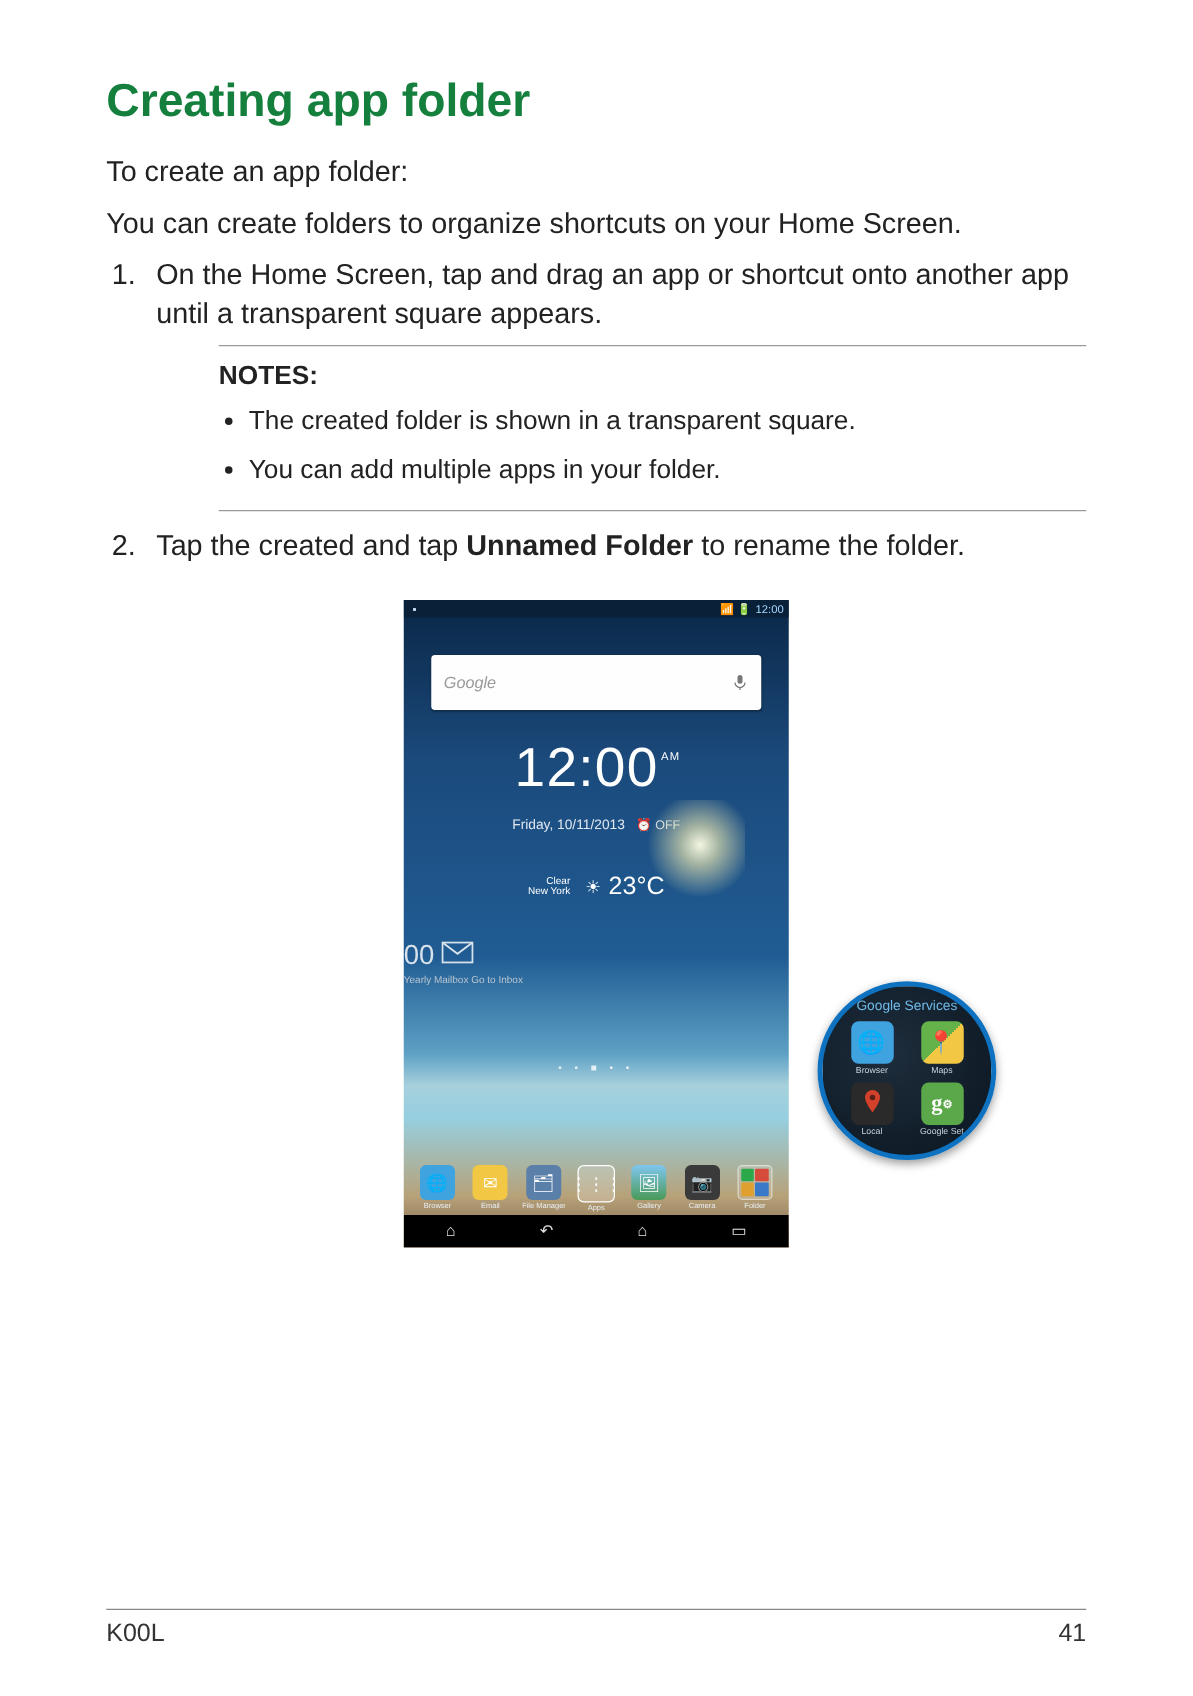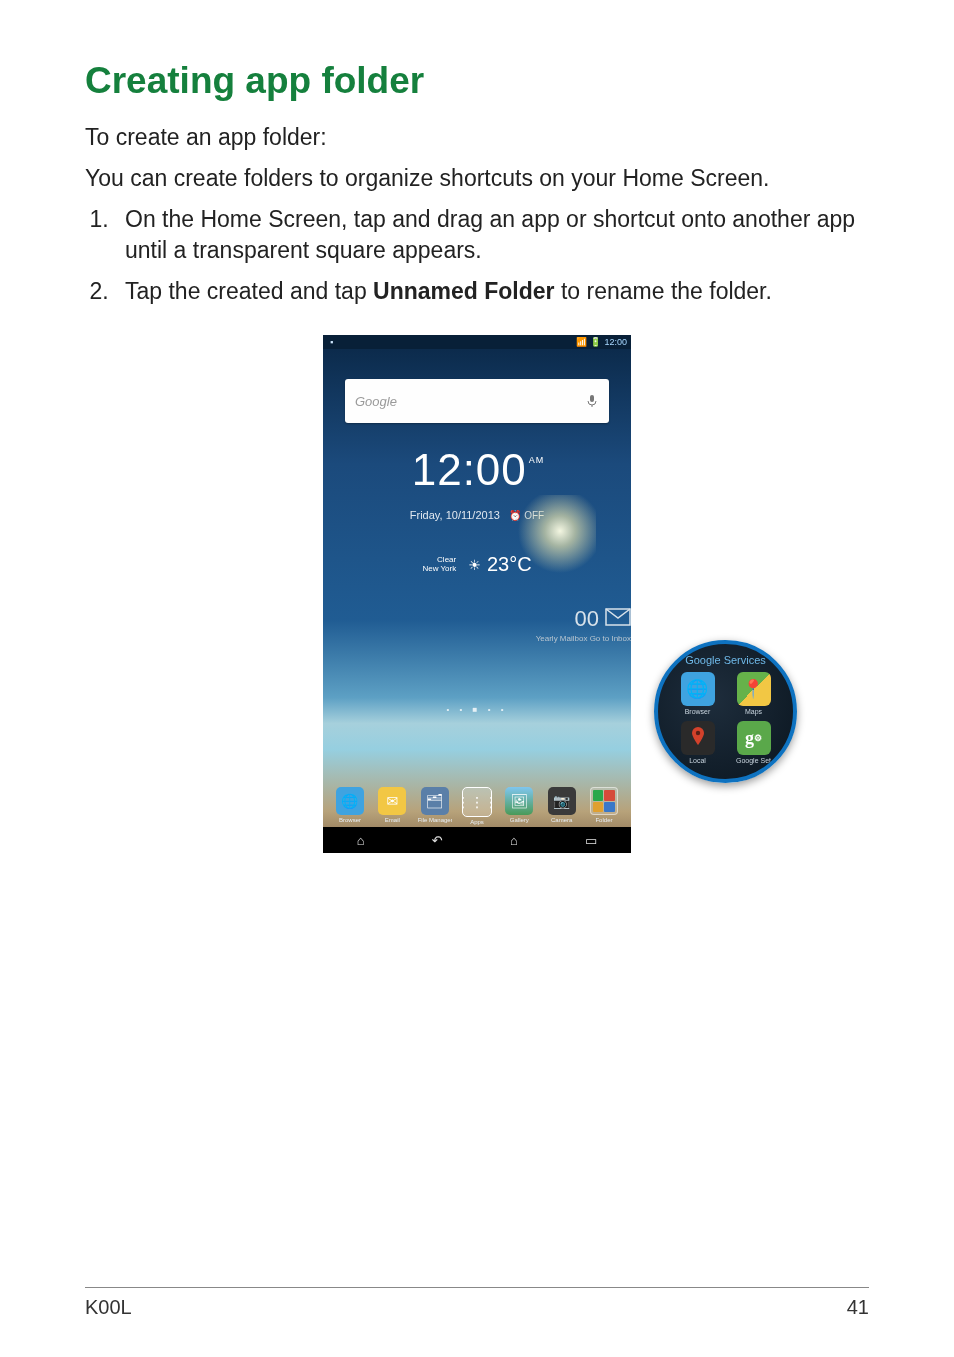--- a/index.html
+++ b/index.html
@@ -166,21 +166,21 @@
   }
   .sun-glow {
     position: absolute;
     right: 35px;
     top: 160px;
     width: 90px; height: 90px;
     pointer-events: none;
     background: radial-gradient(circle at 60% 40%, rgba(255,255,230,0.95) 0%, rgba(255,245,180,0.6) 20%, rgba(255,255,200,0) 55%);
   }
   .mail-widget {
-    text-align: right;
+    text-align: left;
     margin-top: 30px;
     color: #d8e2ea;
   }
   .mail-count {
     display: inline-flex;
     align-items: center;
     gap: 6px;
     font-size: 22px;
     font-weight: 300;
   }
@@ -308,20 +308,27 @@
 
   <h1 class="heading">Creating app folder</h1>
 
   <p class="body-text">To create an app folder:</p>
   <p class="body-text">You can create folders to organize shortcuts on your Home Screen.</p>
 
   <ol class="steps">
     <li>On the Home Screen, tap and drag an app or shortcut onto another app until a transparent square appears.</li>
   </ol>
 
+  <div class="notes-box">
+    <div class="notes-title">NOTES:</div>
+    <ul class="notes-list">
+      <li>The created folder is shown in a transparent square.</li>
+      <li>You can add multiple apps in your folder.</li>
+    </ul>
+  </div>
 
   <ol class="steps" start="2">
     <li>
       <span>Tap the created and tap </span><strong>Unnamed Folder</strong><span> to rename the folder.</span>
     </li>
   </ol>
 
   <div class="screenshot-wrap">
     <div class="phone">
 

